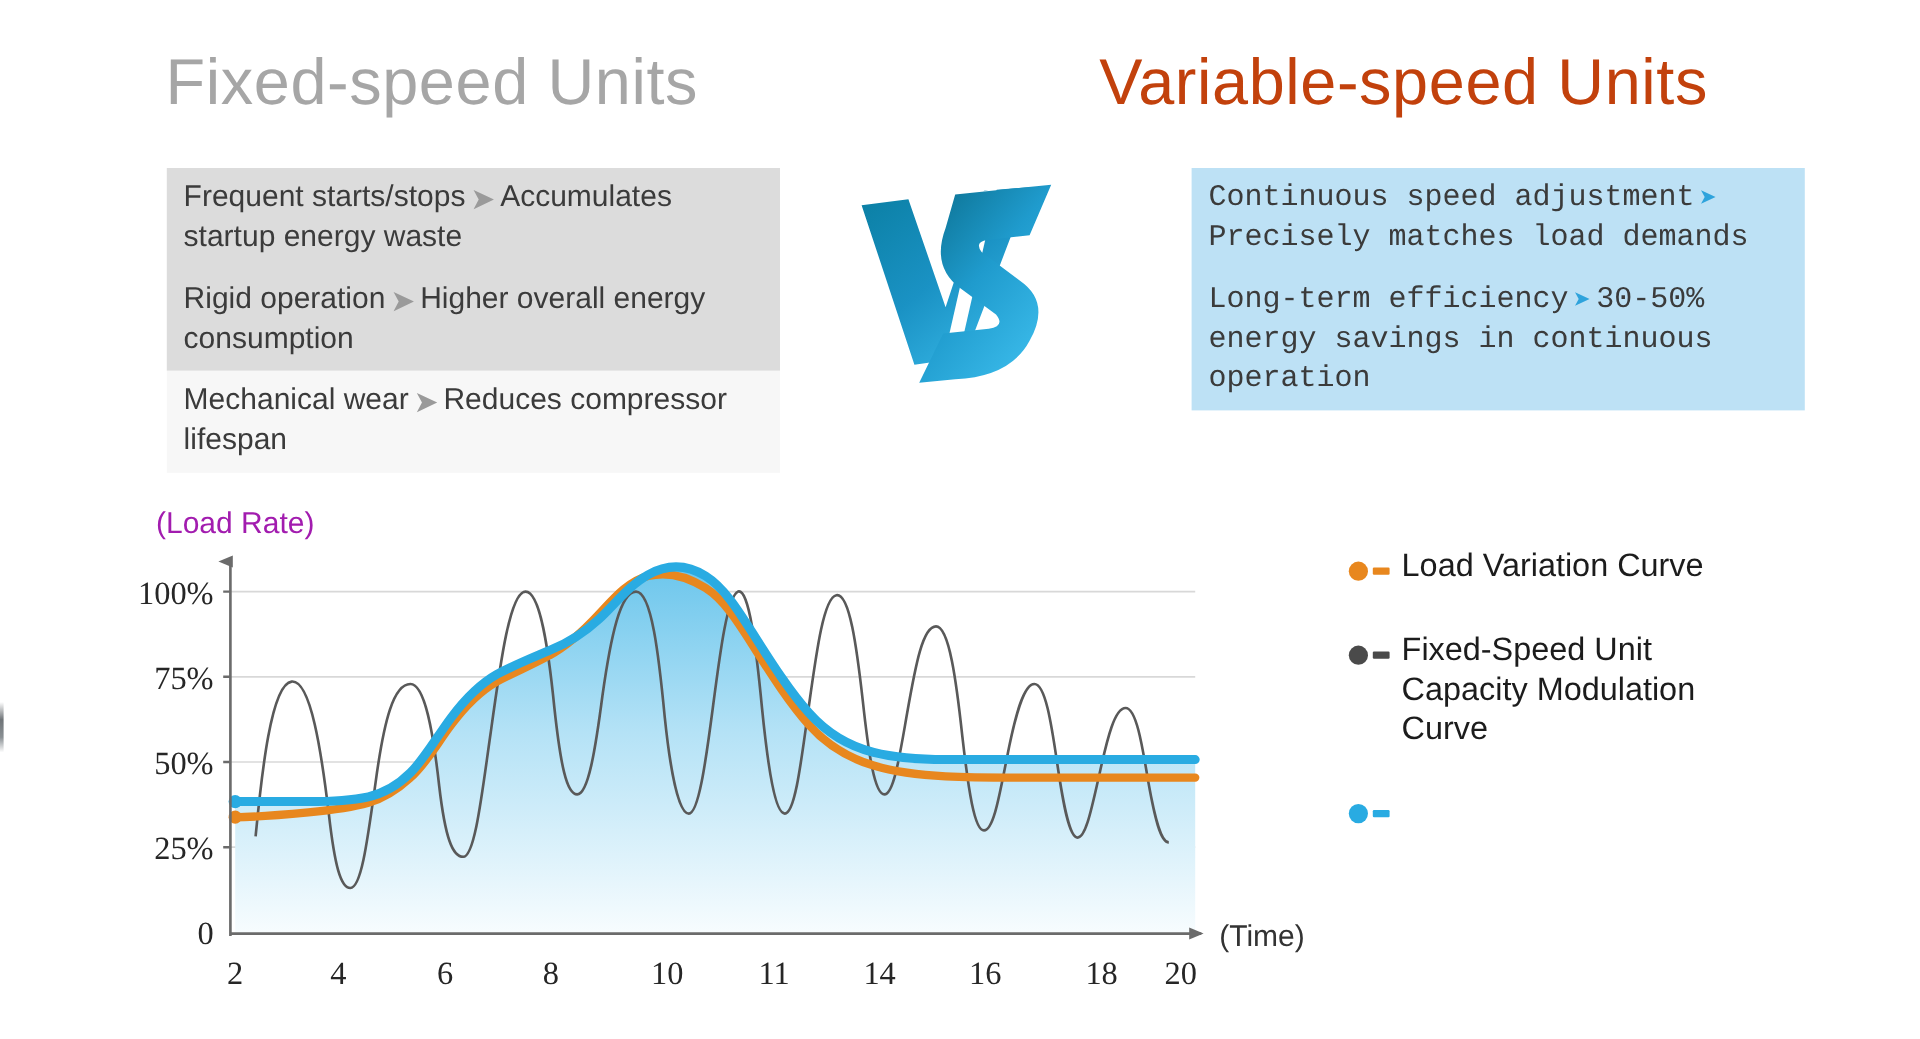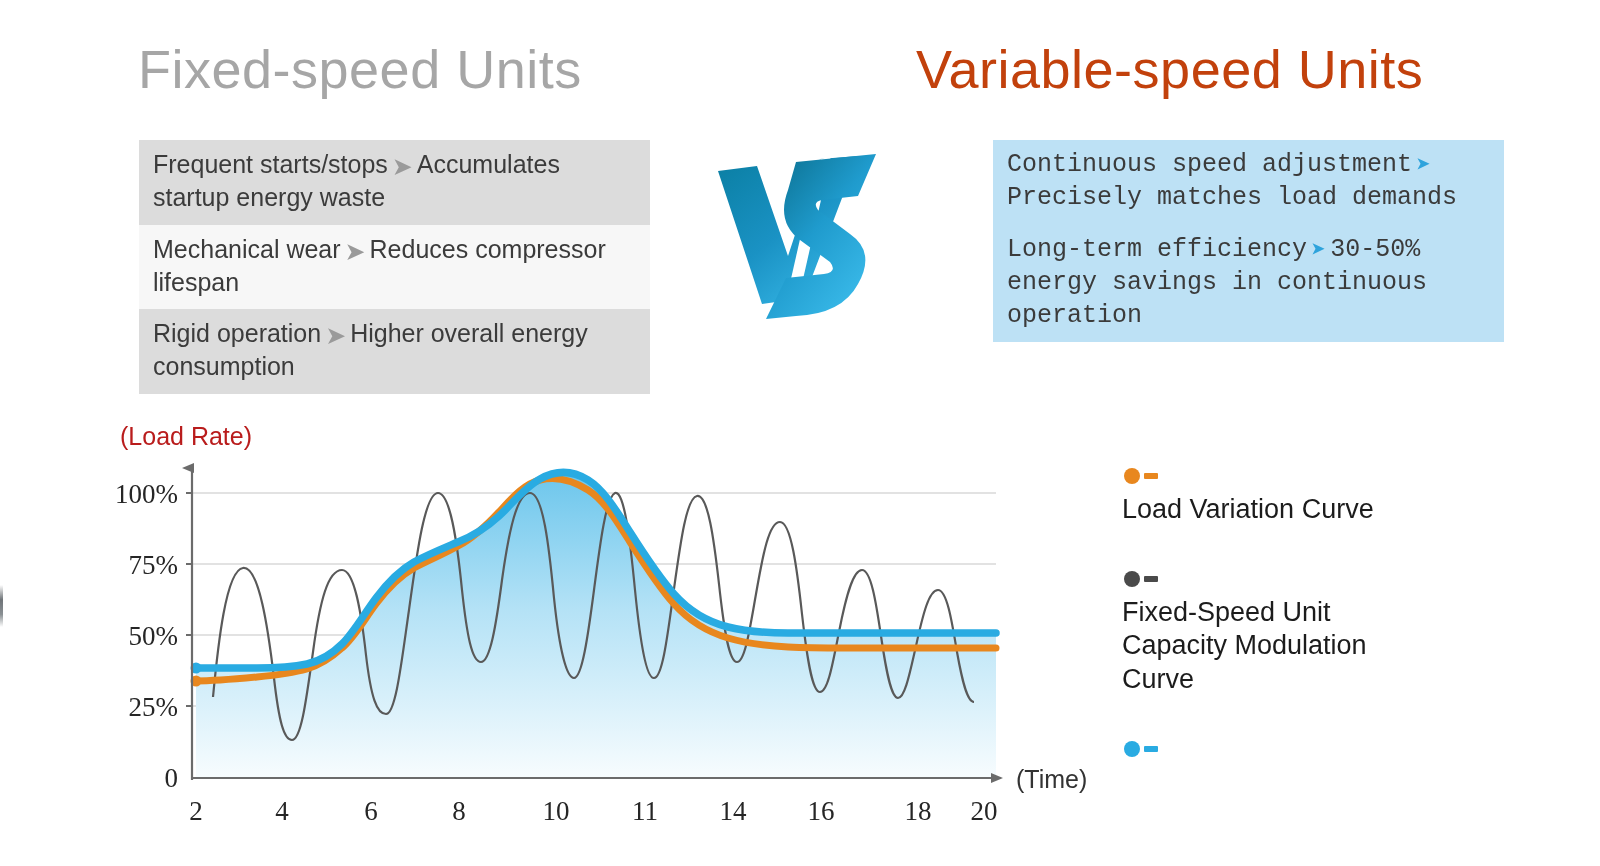--- a/index.html
+++ b/index.html
@@ -83,24 +83,24 @@
   
   #chart-block {
     position: absolute;
     left: 0px;
     top: 400px;
     width: 1600px;
     height: 466px;
   }
   #axis-caption {
     position: absolute;
-    left: 120px;
+    left: 130px;
     top: 22px;
     font-size: 25px;
-    color: #b91c1c;
+    color: #a21caf;
     white-space: nowrap;
   }
   #chart-svg {
     position: absolute;
     left: 96px;
     top: 50px;
   }
 
   .ytick, .xtick {
     font-family: "Liberation Serif", serif;
@@ -118,21 +118,20 @@
   #legend {
     position: absolute;
     left: 1122px;
     top: 455px;
     width: 400px;
   }
   .legend-item {
     display: flex;
     align-items: flex-start;
     margin-bottom: 32px;
-    flex-direction: column;
   }
   .legend-marker {
     flex: 0 0 auto;
     width: 46px;
     height: 34px;
     position: relative;
     margin-top: 4px;
   }
   .legend-marker .dot {
     position: absolute;
@@ -172,25 +171,25 @@
 
 <div id="slide">
 
   <div class="title" id="title-left">Fixed-speed Units</div>
   <div class="title" id="title-right">Variable-speed Units</div>
 
   <div class="panel" id="panel-left">
     <div class="panel-row odd">
       <span>Frequent starts/stops</span><span class="arrow-glyph arrow-grey">➤</span><span>Accumulates startup energy waste</span>
     </div>
+    <div class="panel-row odd">
+      <span>Rigid operation</span><span class="arrow-glyph arrow-grey">➤</span><span>Higher overall energy consumption</span>
+    </div>
     <div class="panel-row even">
       <span>Mechanical wear</span><span class="arrow-glyph arrow-grey">➤</span><span>Reduces compressor lifespan</span>
-    </div>
-    <div class="panel-row odd">
-      <span>Rigid operation</span><span class="arrow-glyph arrow-grey">➤</span><span>Higher overall energy consumption</span>
     </div>
   </div>
 
   <div id="vs-badge">
     <svg width="190" height="190" viewBox="0 0 190 190">
       <defs>
         <linearGradient id="vsgradV" x1="0" y1="0" x2="0.75" y2="1">
           <stop offset="0%" stop-color="#0a7ea2"></stop>
           <stop offset="55%" stop-color="#1a92c4"></stop>
           <stop offset="100%" stop-color="#36b6e6"></stop>

